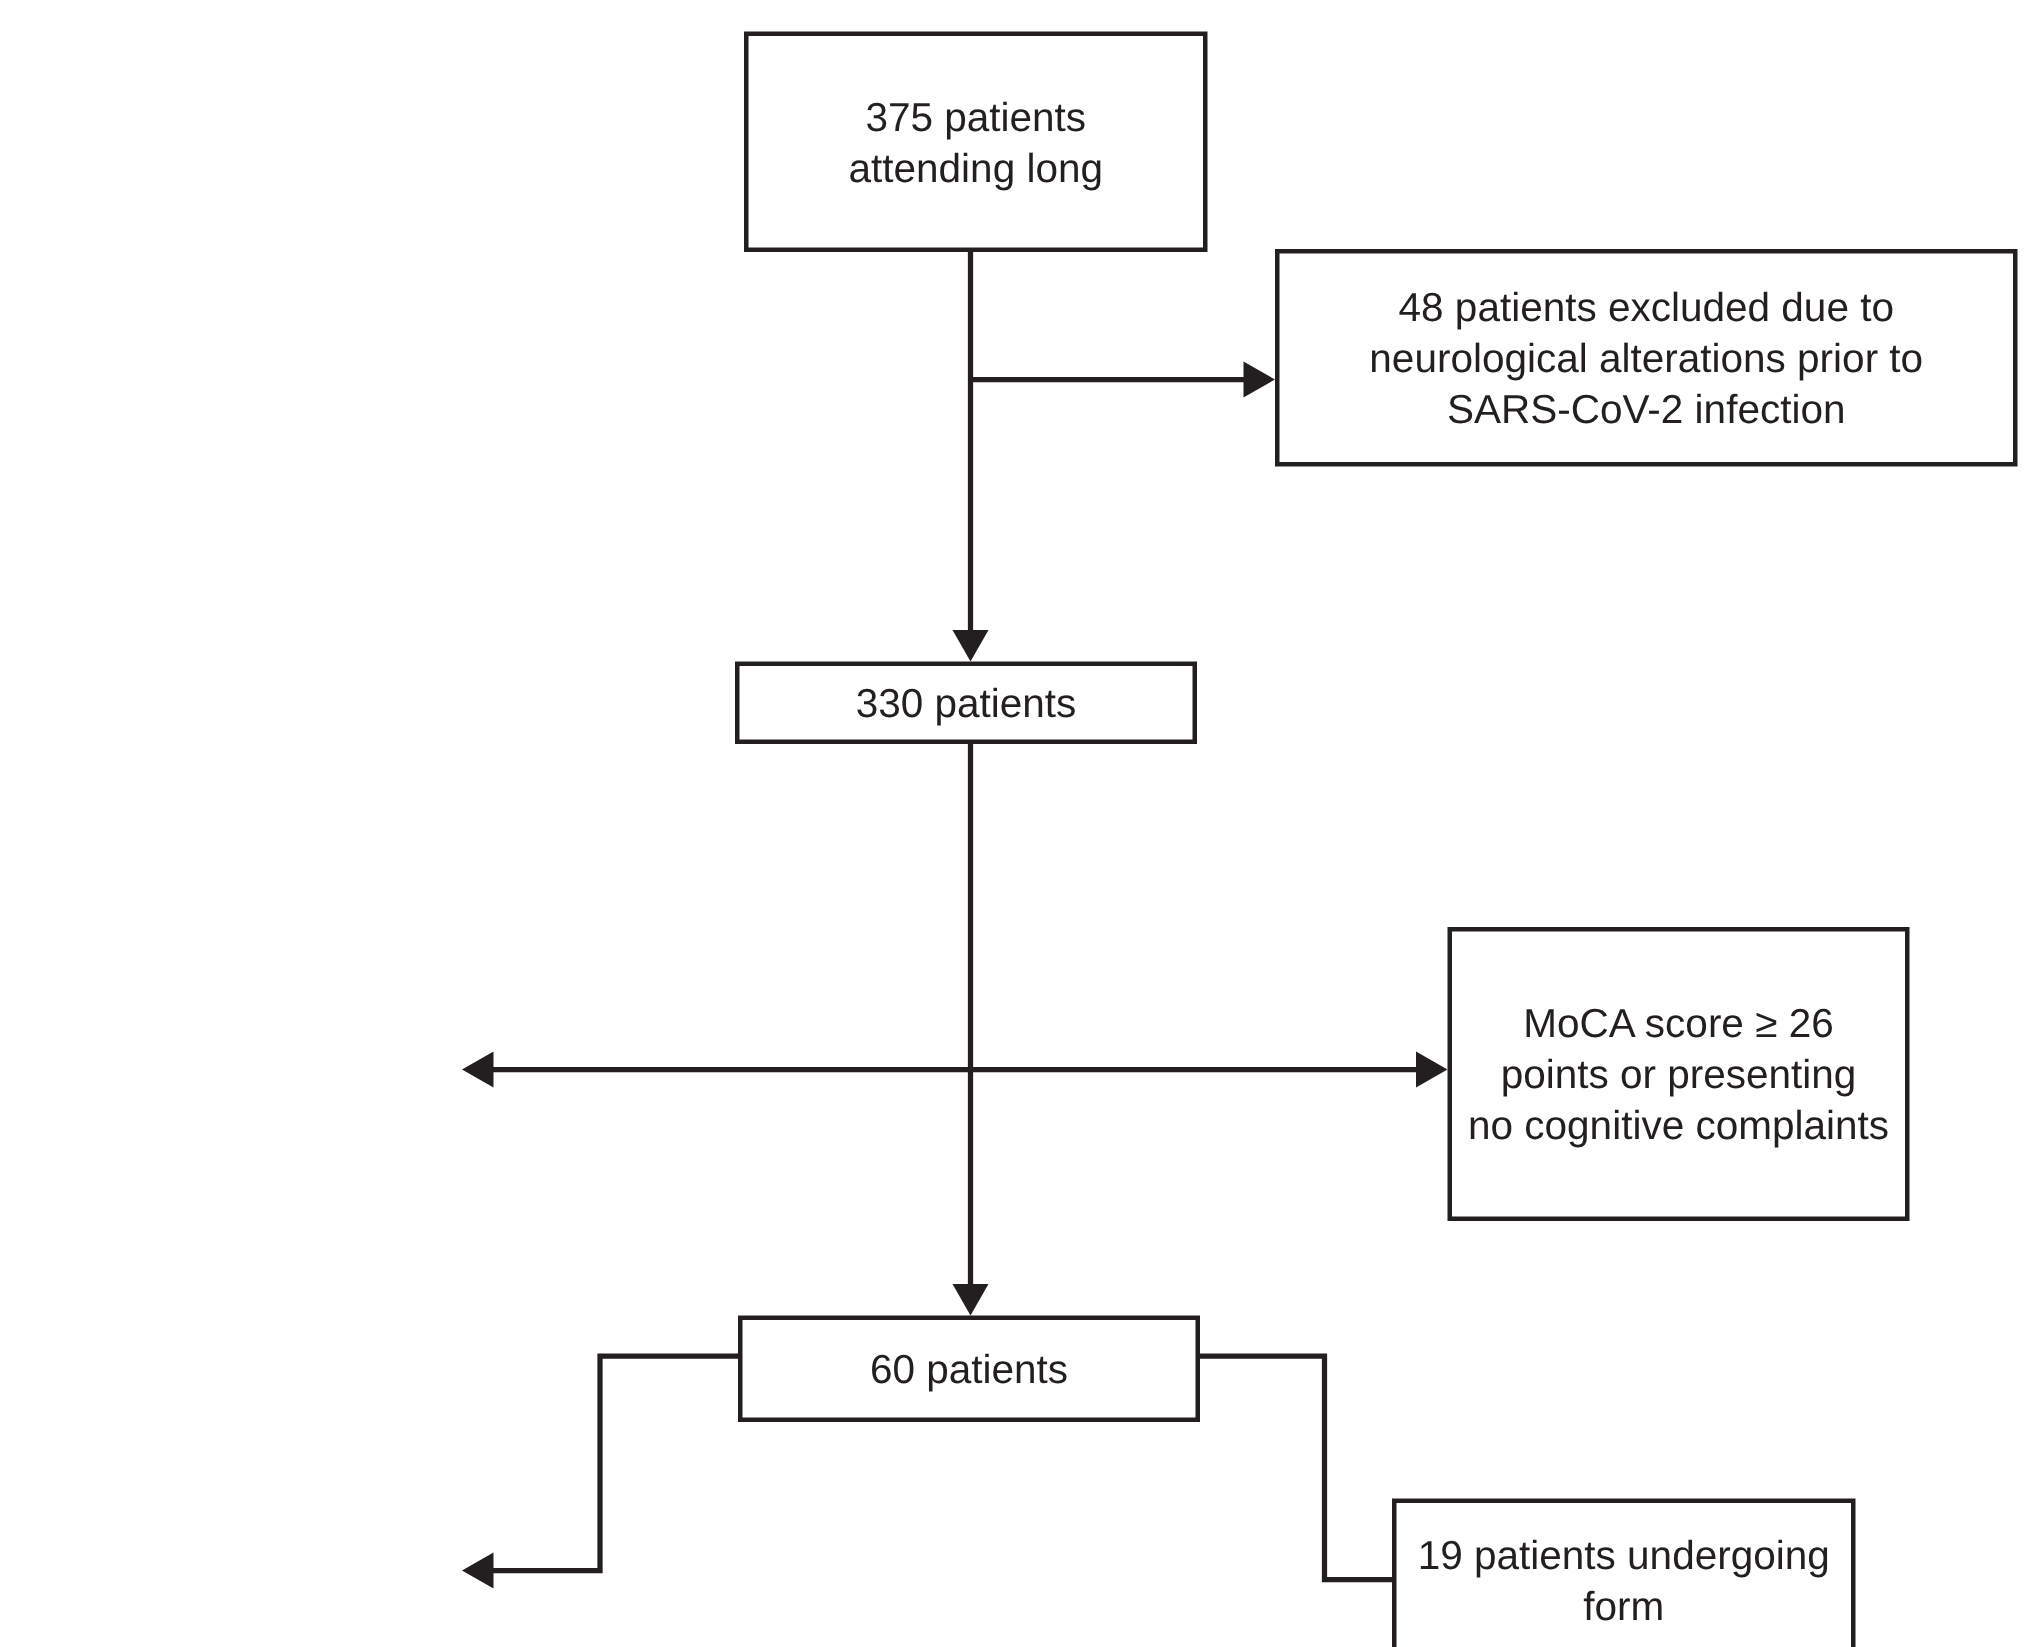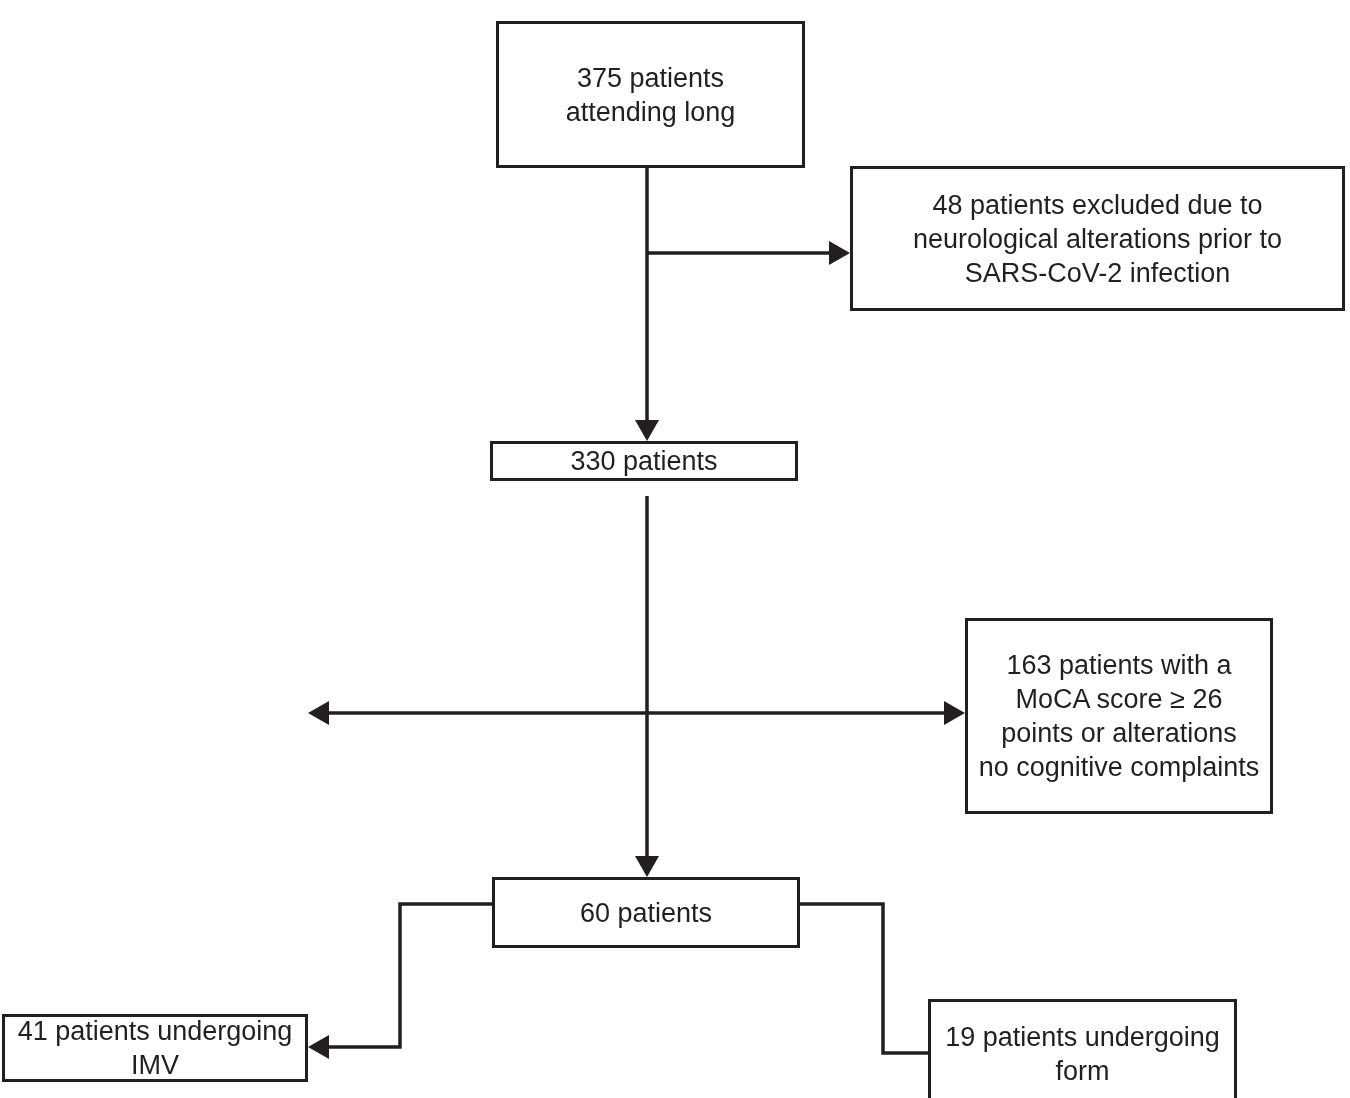--- a/index.html
+++ b/index.html
@@ -43,21 +43,21 @@
     justify-content: center;
     text-align: center;
   }
   .box-text {
     font-size: 27px;
     line-height: 34px;
     white-space: nowrap;
   }
   .box-source        { left: 496px; top: 5px;    width: 309px; height: 147px; }
   .box-excl-neuro    { left: 850px; top: 150px;  width: 495px; height: 145px; }
-  .box-330           { left: 490px; top: 425px;  width: 308px; height: 40px;  }
+  .box-330           { left: 490px; top: 425px;  width: 308px; height: 55px;  }
   .box-excl-criteria { left: 2px;   top: 557px;  width: 306px; height: 331px; }
   .box-excl-moca     { left: 965px; top: 602px;  width: 308px; height: 196px; }
   .box-60            { left: 492px; top: 861px;  width: 308px; height: 71px;  }
   .box-imv           { left: 2px;   top: 998px;  width: 306px; height: 68px;  }
   .box-nimv          { left: 928px; top: 983px;  width: 309px; height: 110px; }
 </style>
 </head>
 <body>
 
 <div class="canvas">
@@ -101,39 +101,32 @@
 
   <div class="box box-330">
     <div class="box-text">
       <div>330 patients</div>
     </div>
   </div>
 
 
   <div class="box box-excl-moca">
     <div class="box-text">
-      <div>163 patients with a</div>
       <div>MoCA score ≥ 26</div>
-      <div>points or alterations</div>
+      <div>points or presenting</div>
       <div>no cognitive complaints</div>
     </div>
   </div>
 
   <div class="box box-60">
     <div class="box-text">
       <div>60 patients</div>
     </div>
   </div>
 
-  <div class="box box-imv">
-    <div class="box-text">
-      <div>41 patients undergoing</div>
-      <div>IMV</div>
-    </div>
-  </div>
 
   <div class="box box-nimv">
     <div class="box-text">
       <div>19 patients undergoing</div>
       <div>form</div>
     </div>
   </div>
 
 </div>
 

